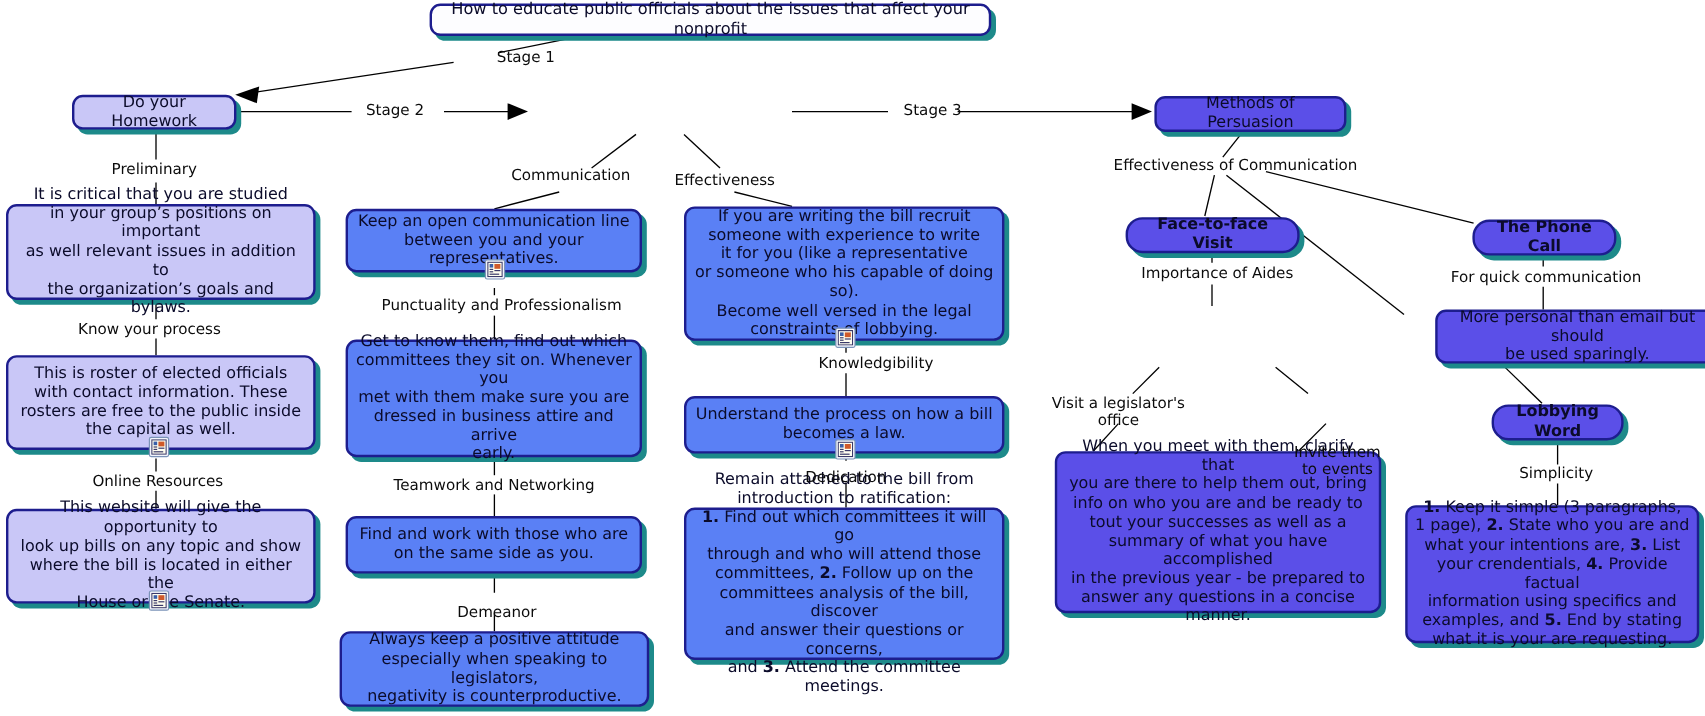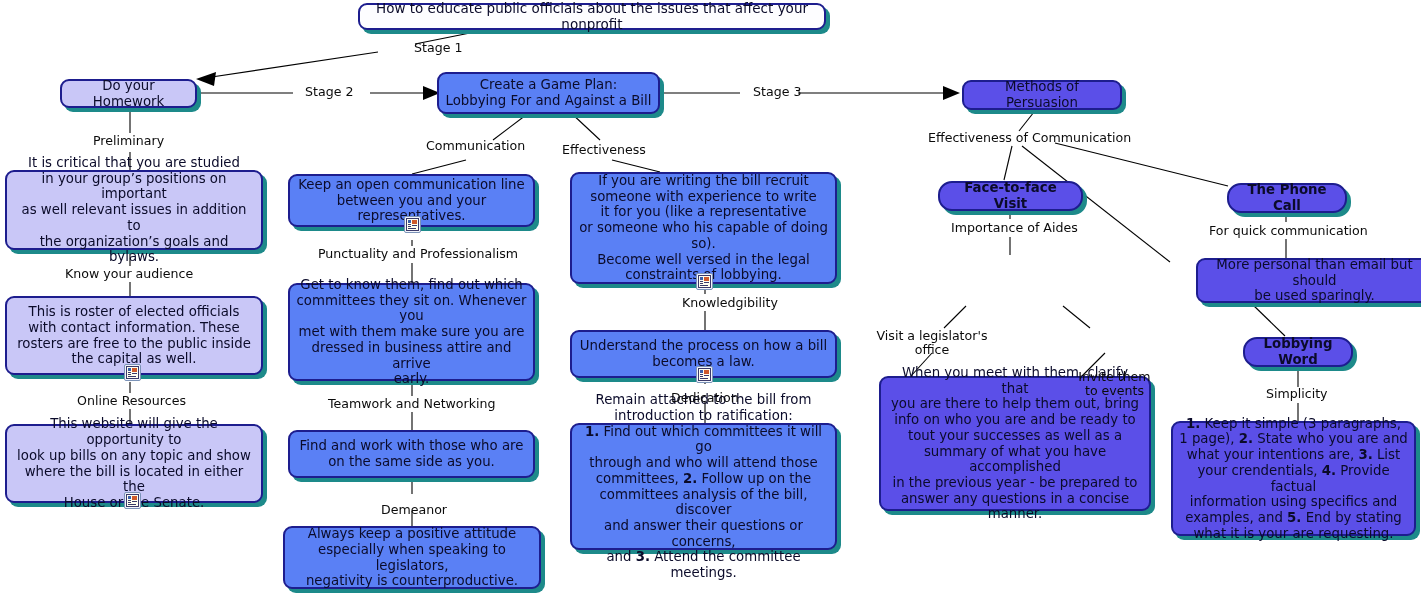--- a/index.html
+++ b/index.html
@@ -152,24 +152,20 @@
   </svg>
 
   <div class="node n-title" style="left:358px; top:3px; width:468px; height:27px;">
     <span class="txt">How to educate public officials about the issues that affect your nonprofit</span>
   </div>
 
   <div class="node n-light" style="left:60px; top:79px; width:137px; height:29px;">
     <span class="txt">Do your Homework</span>
   </div>
 
-  <div class="node n-blue" style="left:437px; top:72px; width:223px; height:42px; white-space:pre-line;">
-    <span class="txt">Create a Game Plan:
-Lobbying For and Against a Bill</span>
-  </div>
 
   <div class="node n-purple" style="left:962px; top:80px; width:160px; height:30px;">
     <span class="txt">Methods of Persuasion</span>
   </div>
 
   <div class="node n-light" style="left:5px; top:170px; width:258px; height:80px; white-space:pre-line;">
     <span class="txt">It is critical that you are studied
 in your group’s positions on important
 as well relevant issues in addition to
 the organization’s goals and bylaws.</span>
@@ -317,21 +313,21 @@
 
   <div class="node n-purple" style="left:1171px; top:421px; width:245px; height:115px;">
     <span class="txt"><b>1.</b><span> Keep it simple (3 paragraphs,</span><br><span>1 page), </span><b>2.</b><span> State who you are and</span><br><span>what your intentions are, </span><b>3.</b><span> List</span><br><span>your crendentials, </span><b>4.</b><span> Provide factual</span><br><span>information using specifics and</span><br><span>examples, and </span><b>5.</b><span> End by stating</span><br><span>what it is your are requesting.</span></span>
   </div>
 
   <div class="linklabel" style="left:414px; top:41px;">Stage 1</div>
   <div class="linklabel" style="left:305px; top:85px;">Stage 2</div>
   <div class="linklabel" style="left:753px; top:85px;">Stage 3</div>
 
   <div class="linklabel" style="left:93px; top:134px;">Preliminary</div>
-  <div class="linklabel" style="left:65px; top:267px;">Know your audience</div>
+  <div class="linklabel" style="left:65px; top:267px;">Know your process</div>
   <div class="linklabel" style="left:77px; top:394px;">Online Resources</div>
 
   <div class="linklabel" style="left:426px; top:139px;">Communication</div>
   <div class="linklabel" style="left:562px; top:143px;">Effectiveness</div>
 
   <div class="linklabel" style="left:318px; top:247px;">Punctuality and Professionalism</div>
   <div class="linklabel" style="left:328px; top:397px;">Teamwork and Networking</div>
   <div class="linklabel" style="left:381px; top:503px;">Demeanor</div>
 
   <div class="linklabel" style="left:650px; top:296px;margin-left:32px;">Knowledgibility</div>

